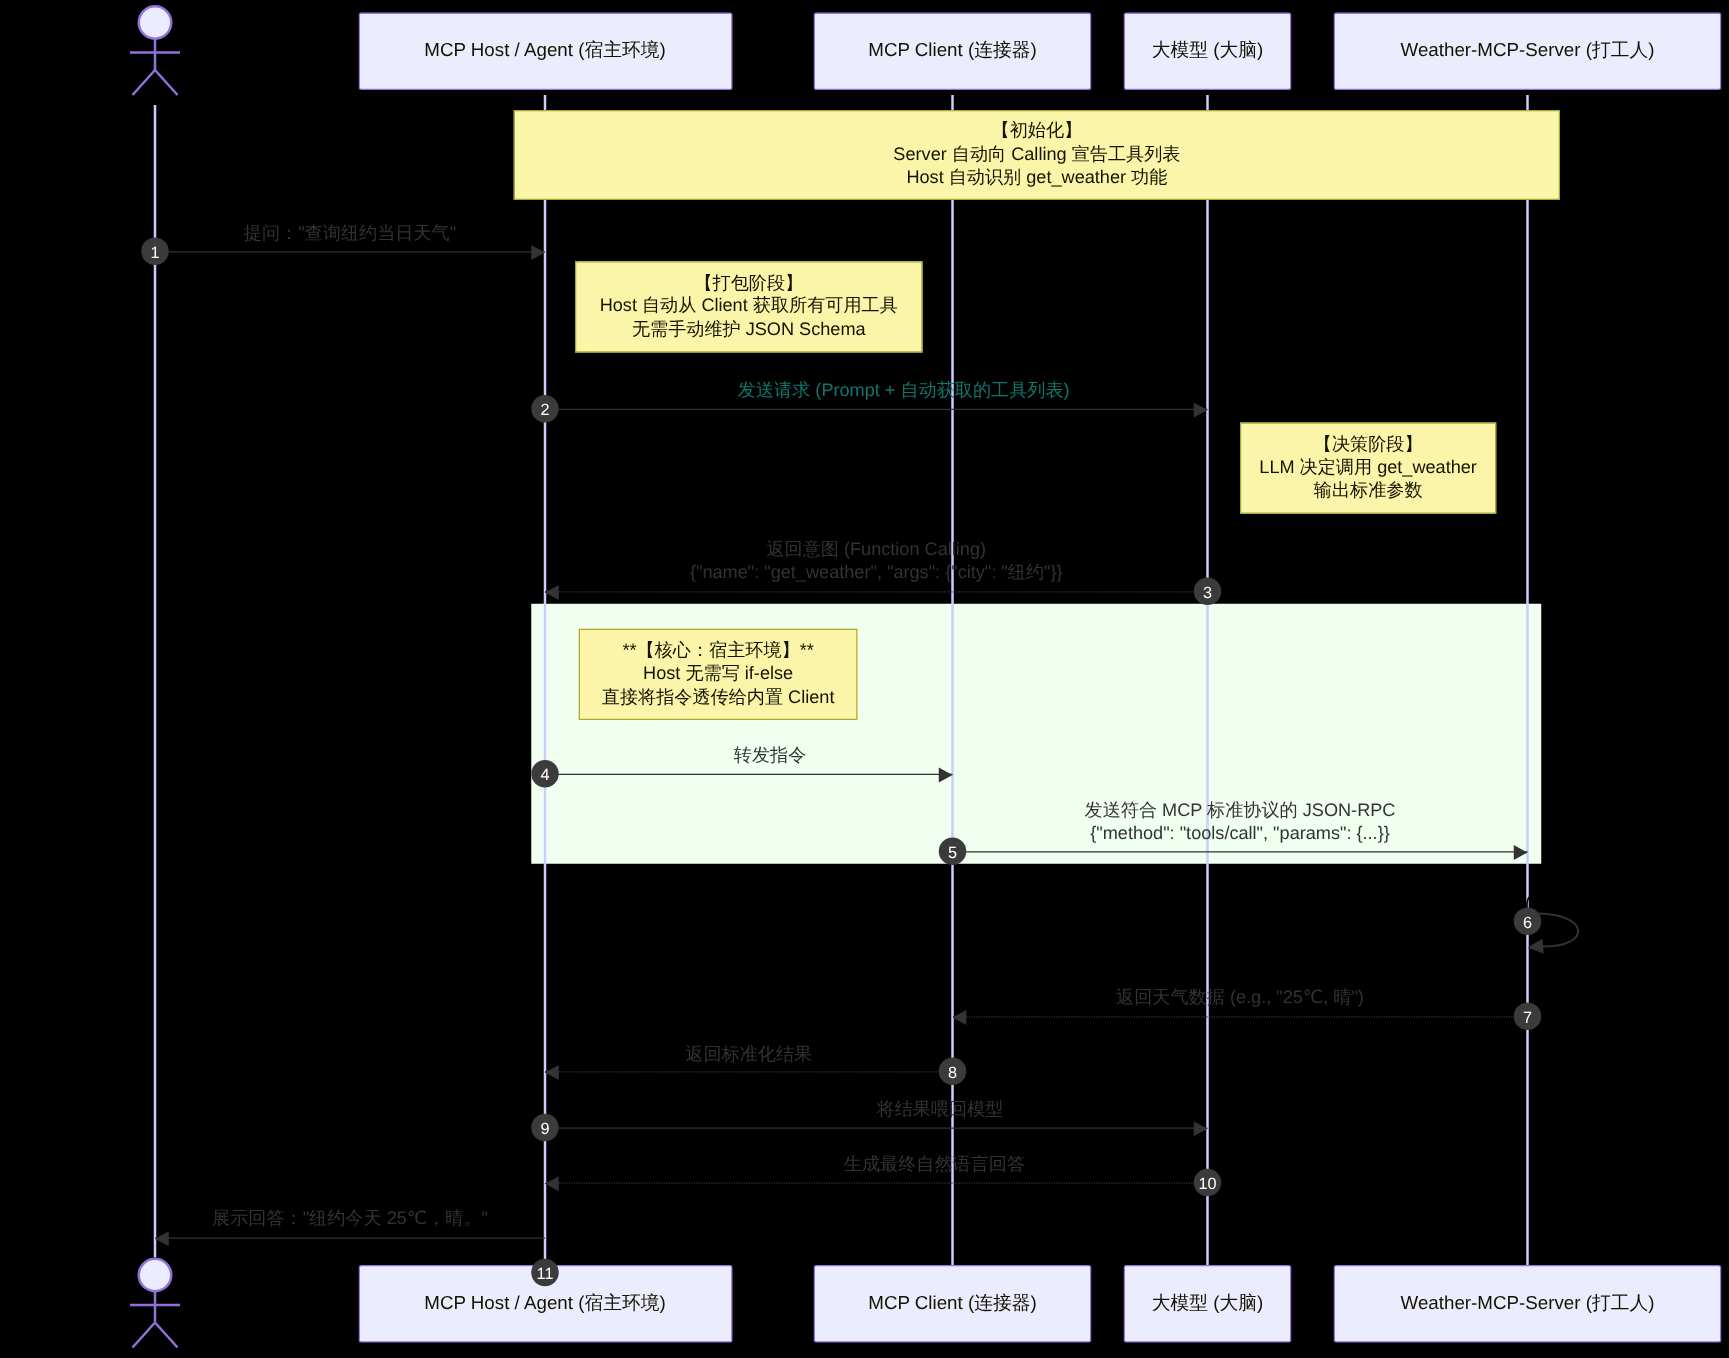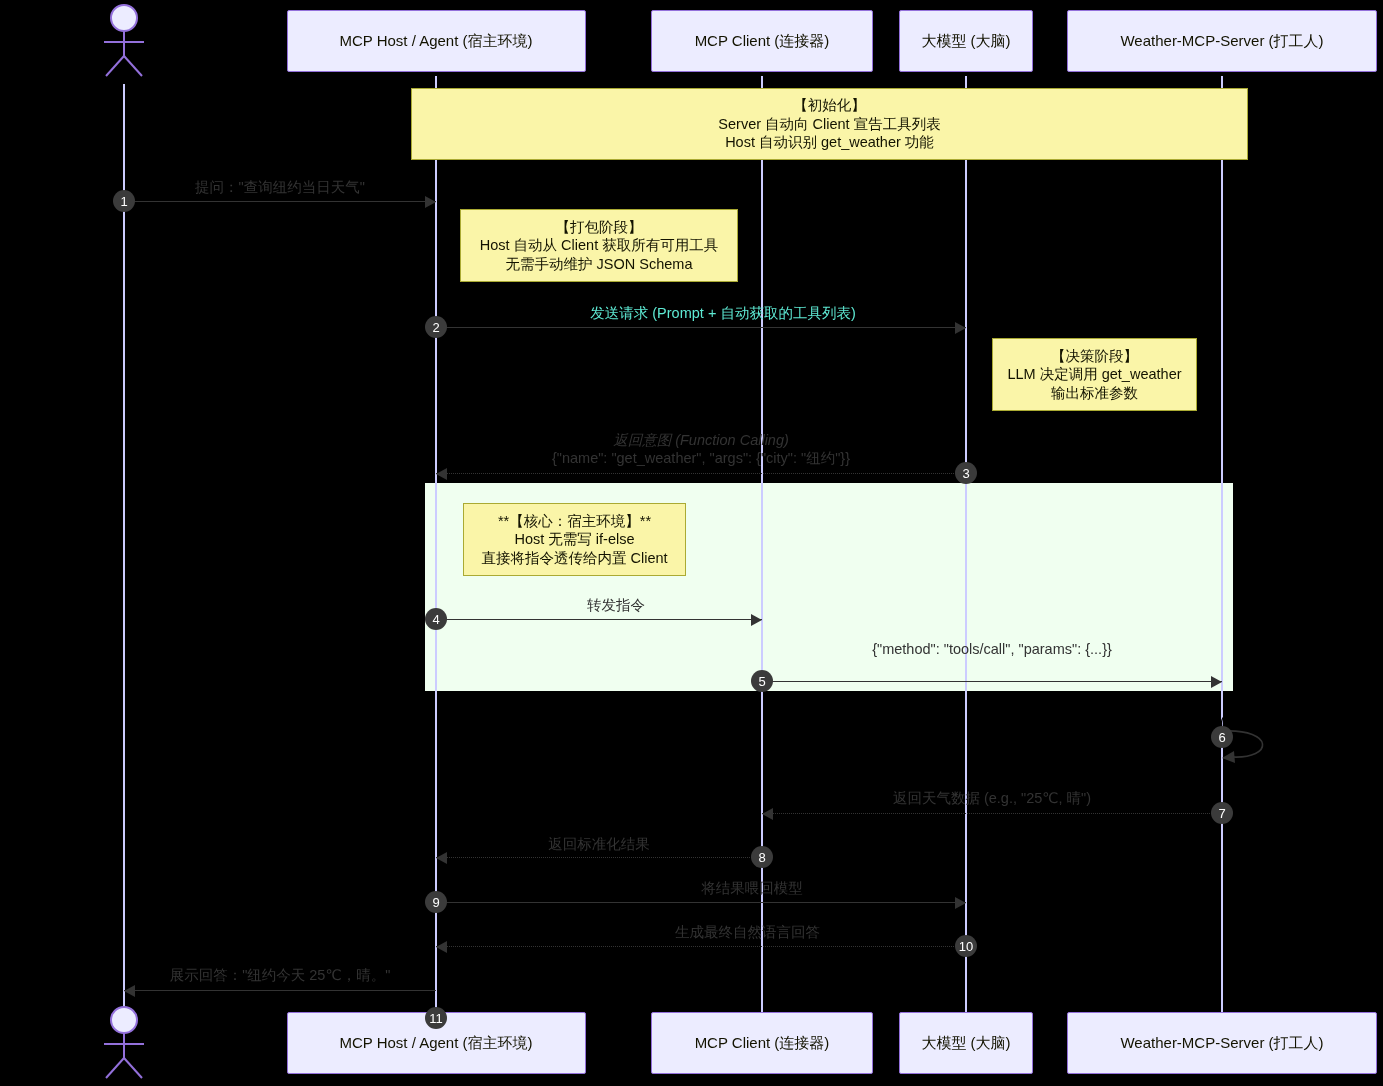--- a/index.html
+++ b/index.html
@@ -75,43 +75,44 @@
       <div class="msg"></div>
       <div class="line" style="left: 124px; top: 201px; width: 312px;"></div>
       <div class="arrowhead right" style="top: 196px; left: 425px;"></div>
       <div style="position: absolute; left: 124px; top: 178px; width: 312px; text-align: center; color: rgb(51, 51, 51); font-size: 14.5px; line-height: 1.26; white-space: nowrap;">
         <span style="display: block;">提问："查询纽约当日天气"</span>
       </div>
       <div class="seqnum" style="left: 113px; top: 190px;">1</div>
       <div class="msg"></div>
       <div class="line" style="left: 436px; top: 327px; width: 530px;"></div>
       <div class="arrowhead right" style="top: 322px; left: 955px;"></div>
-      <div style="position: absolute; left: 436px; top: 304px; width: 574px; text-align: center; color: #5eead4; font-size: 14.5px; line-height: 1.26; white-space: nowrap;">
+      <div style="position: absolute; left: 436px; top: 304px; width: 574px; text-align: center; color: #0f766e; font-size: 14.5px; line-height: 1.26; white-space: nowrap;">
         <span style="display: block;">发送请求 (Prompt + 自动获取的工具列表)</span>
       </div>
       <div class="seqnum" style="left: 425px; top: 316px;">2</div>
       <div class="msg"></div>
       <div class="line dashed" style="left: 436px; top: 473px; width: 530px;"></div>
       <div class="arrowhead left" style="top: 468px; left: 436px;"></div>
       <div style="position: absolute; left: 436px; top: 431px; width: 530px; text-align: center; color: rgb(51, 51, 51); font-size: 14.5px; line-height: 1.26; white-space: nowrap;">
-        <span style="display: block; font-style: italic;">返回意图 (Function Calling)</span>
+        <span style="display: block;">返回意图 (Function Calling)</span>
         <span style="display: block;">{"name": "get_weather", "args": {"city": "纽约"}}</span>
       </div>
       <div class="seqnum" style="left: 955px; top: 462px;">3</div>
       <div class="msg"></div>
       <div class="line" style="left: 436px; top: 619px; width: 326px;"></div>
       <div class="arrowhead right" style="top: 614px; left: 751px;"></div>
       <div style="position: absolute; left: 436px; top: 596px; width: 326px; text-align: center; color: rgb(51, 51, 51); font-size: 14.5px; line-height: 1.26; white-space: nowrap;">
         <span style="display: block; padding-left: 34px;">转发指令</span>
       </div>
       <div class="seqnum" style="left: 425px; top: 608px;">4</div>
       <div class="msg"></div>
       <div class="line" style="left: 762px; top: 681px; width: 460px;"></div>
       <div class="arrowhead right" style="top: 676px; left: 1211px;"></div>
       <div style="position: absolute; left: 762px; top: 640px; width: 460px; text-align: center; color: rgb(51, 51, 51); font-size: 14.5px; line-height: 1.26; white-space: nowrap;">
+        <span style="display: block;">发送符合 MCP 标准协议的 JSON-RPC</span>
         <span style="display: block;">{"method": "tools/call", "params": {...}}</span>
       </div>
       <div class="seqnum" style="left: 751px; top: 670px;">5</div>
       <div class="msg"></div>
       <div class="selfloop" style="left: 1222px; top: 725px;"><svg width="60" height="42" viewBox="0 0 60 42">
           <path d="M2 6 C 52 4, 52 34, 10 32" fill="none" stroke="#333333" stroke-width="1.6"></path>
           <polygon points="12,26 0,33 13,38" fill="#333333"></polygon>
         </svg></div>
       <div class="label" style="position: absolute; left: 1042px; top: 713px; width: 360px; text-align: center;"><span class="ln">执行内部逻辑 (决策阶段 API)</span></div>
       <div class="seqnum" style="left: 1211px; top: 726px;">6</div>
@@ -147,21 +148,21 @@
       <div class="line" style="left: 124px; top: 990px; width: 312px;"></div>
       <div class="arrowhead left" style="top: 985px; left: 124px;"></div>
       <div style="position: absolute; left: 124px; top: 966px; width: 312px; text-align: center; color: rgb(51, 51, 51); font-size: 14.5px; line-height: 1.26; white-space: nowrap;">
         <span style="display: block;">展示回答："纽约今天 25℃，晴。"</span>
       </div>
       <div class="seqnum" style="left: 425px; top: 979px; margin-top: 28px;">11</div>
     </div>
   <div id="layer-notes">
       <div class="note" style="left: 411px; top: 88px; width: 837px; height: 72px;">
         <span class="ln">【初始化】</span>
-        <span class="ln">Server 自动向 Client 宣告工具列表</span>
+        <span class="ln">Server 自动向 Calling 宣告工具列表</span>
         <span class="ln">Host 自动识别 get_weather 功能</span>
       </div>
       <div class="note" style="left: 460px; top: 209px; width: 278px; height: 73px;">
         <span class="ln">【打包阶段】</span>
         <span class="ln">Host 自动从 Client 获取所有可用工具</span>
         <span class="ln">无需手动维护 JSON Schema</span>
       </div>
       <div class="note" style="left: 992px; top: 338px; width: 205px; height: 73px;">
         <span class="ln">【决策阶段】</span>
         <span class="ln">LLM 决定调用 get_weather</span>

